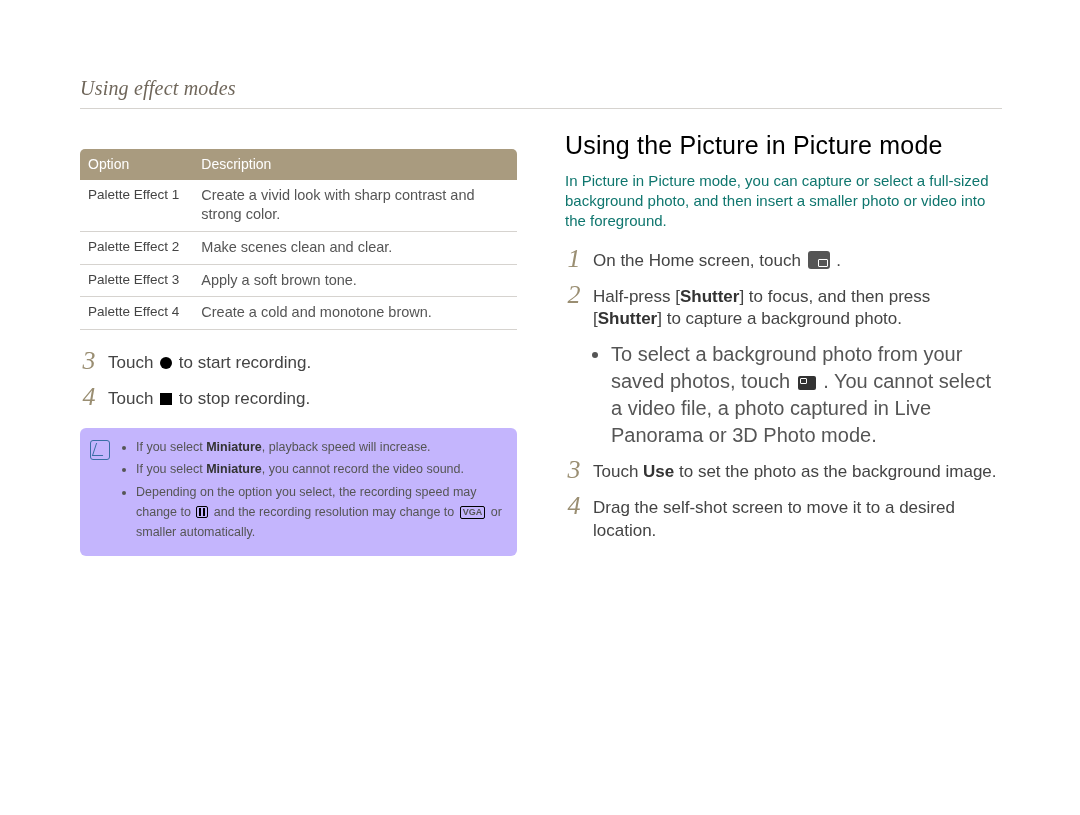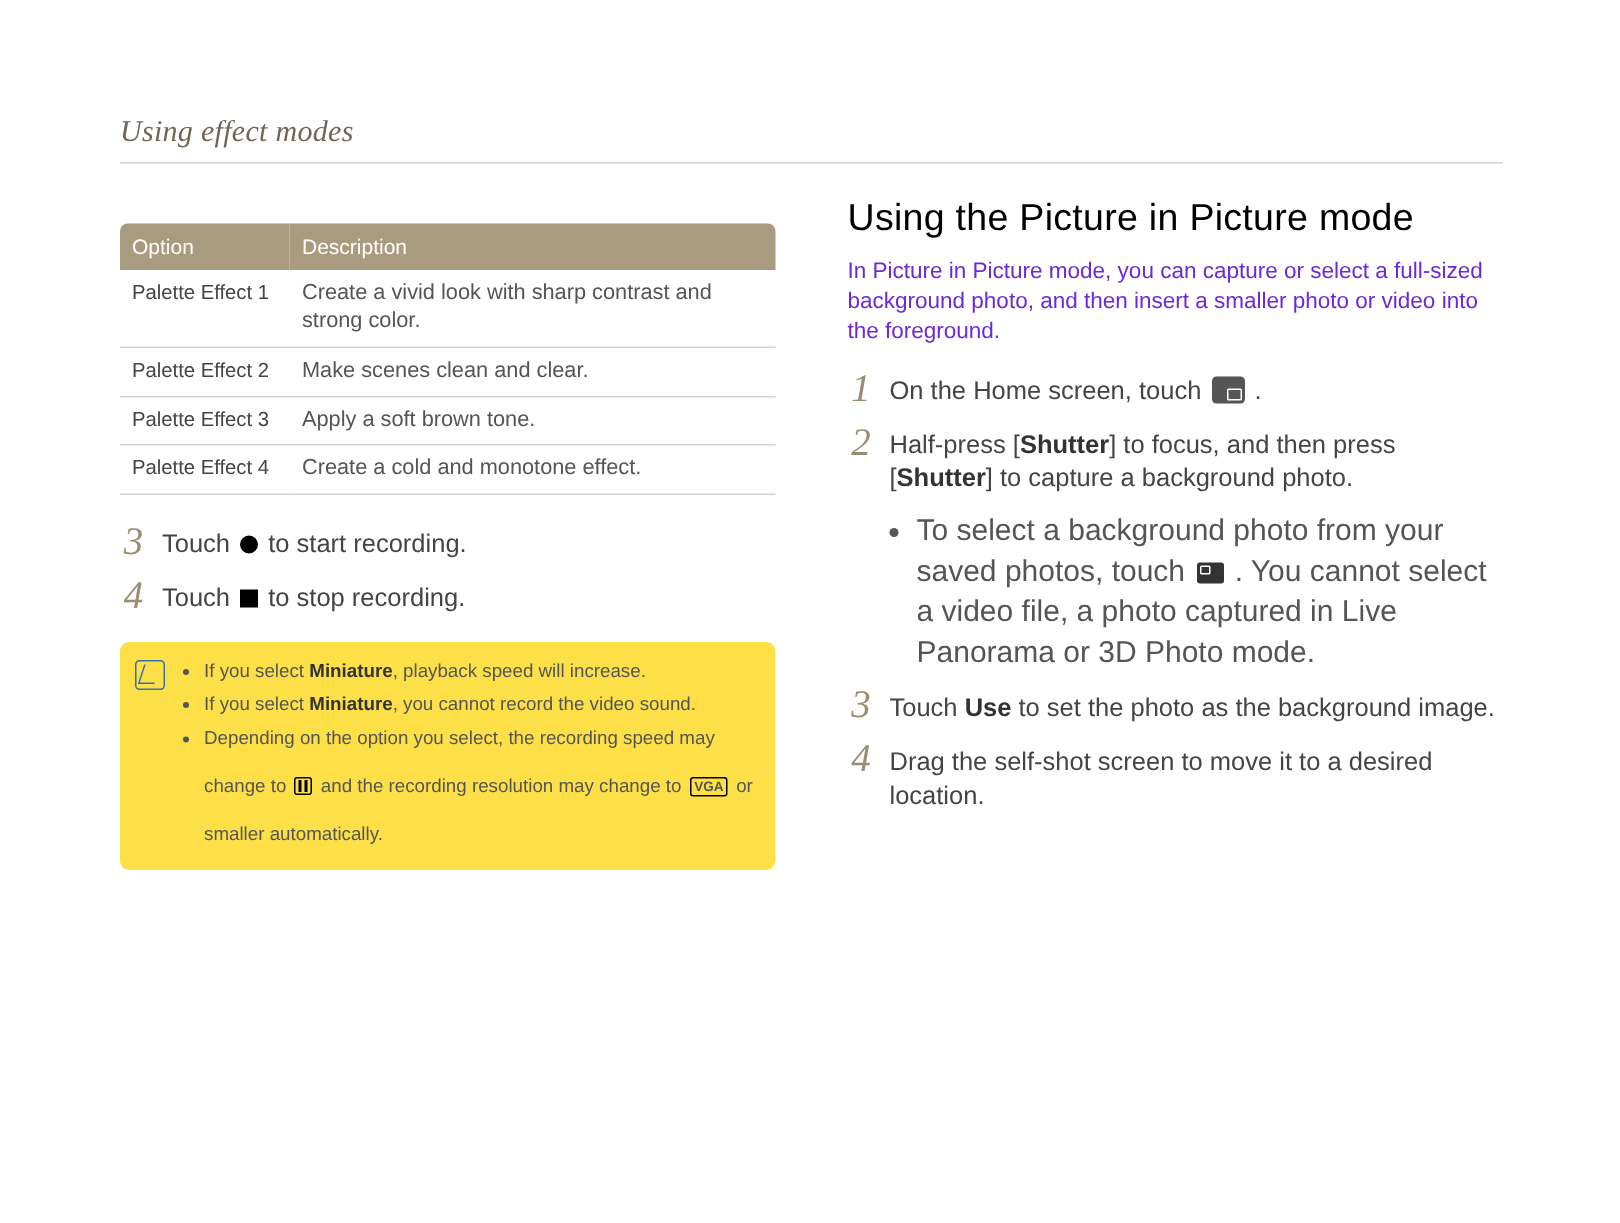--- a/index.html
+++ b/index.html
@@ -118,21 +118,21 @@
     display:inline-block;
     width:12px; height:12px;
     background:#000;
     vertical-align:-1px;
     margin:0 2px;
   }
 
   
   .note {
     margin-top: 16px;
-    background: #fde047;
+    background: #c4b5fd;
     border-radius: 6px;
     padding: 10px 14px 10px 10px;
     display: flex;
     gap: 10px;
     font-size: 12.5px;
     color: #555;
     line-height: 1.5;
   }
   .note .note-icon {
     flex: 0 0 auto;
@@ -173,34 +173,34 @@
   }
   .pause-icon::after{
     content:"";position:absolute;left:3px;top:2px;
     width:2px;height:8px;background:#000;
     box-shadow:4px 0 0 #000;
   }
   .vga-badge{
     display:inline-block;
     font-size:9px;font-weight:bold;
     padding:0 2px;border:1px solid #000;border-radius:2px;
-    line-height:11px;vertical-align:1px;margin:16px 2px;
+    line-height:11px;vertical-align:1px;margin:4px 2px;
   }
 
   
   h2.section {
     font-size: 25px;
     font-weight: 400;
     color: #000000;
     margin: 0 0 8px 0;
     letter-spacing:.2px;
   }
   .intro {
     font-size: 15px;
-    color: #6d28d9;
+    color: #0f766e;
     margin: 0 0 16px 0;
   }
 
   .sub-bullets {
     list-style: disc;
     margin: 6px 0 10px 0;
     padding-left: 46px;
     font-size: 20px;
     color: #555;
   }
@@ -268,21 +268,21 @@
           <tr>
             <td>Palette Effect 2</td>
             <td>Make scenes clean and clear.</td>
           </tr>
           <tr>
             <td>Palette Effect 3</td>
             <td>Apply a soft brown tone.</td>
           </tr>
           <tr>
             <td>Palette Effect 4</td>
-            <td>Create a cold and monotone effect.</td>
+            <td>Create a cold and monotone brown.</td>
           </tr>
         </tbody>
       </table>
 
       <ol class="steps">
         <li>
           <span class="num">3</span>
           <span class="txt">
             <span>Touch </span><span class="record-dot"></span><span> to start recording.</span>
           </span>

